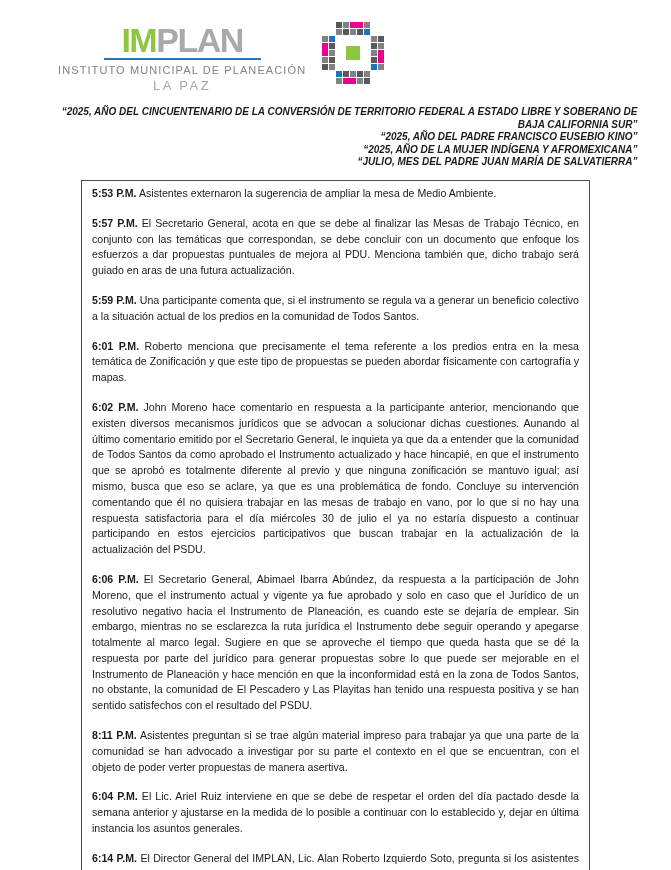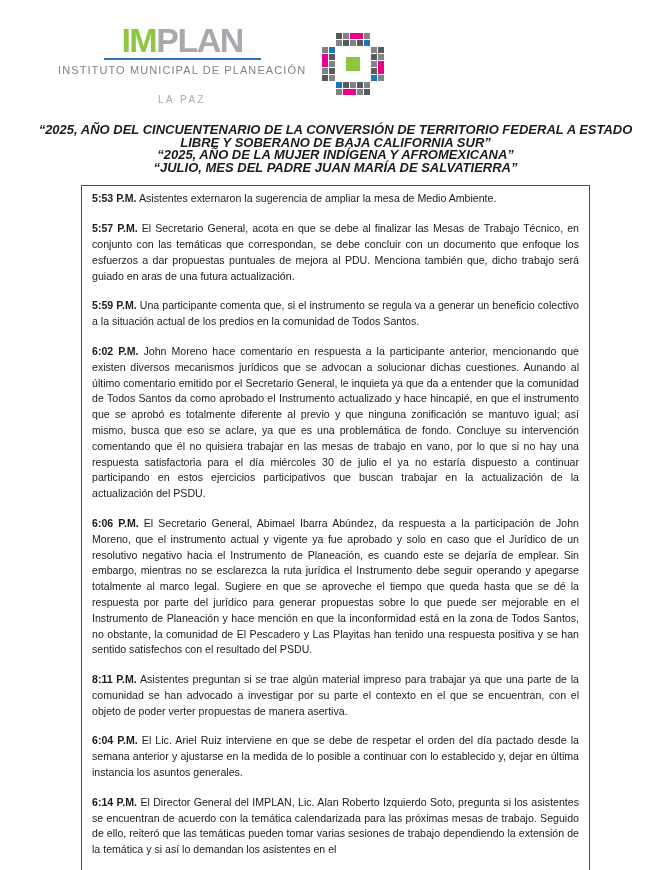--- a/index.html
+++ b/index.html
@@ -11,35 +11,35 @@
   *{margin:0;padding:0;box-sizing:border-box;}
   html,body{background:#e8e8e8;}
   body{font-family:"Liberation Sans","DejaVu Sans",sans-serif;}
   .page{
     position:relative; width:671px; min-height:870px; margin:0 auto;
     background:var(--paper); color:var(--text-black);
     padding:24px 0 30px 0;
   }
 
   
-  .logo-row{display:flex; align-items:center; margin-left:58px; gap:16px;}
+  .logo-row{display:flex; align-items:flex-start; margin-left:58px; gap:16px;}
   .logo-left{display:flex; flex-direction:column; align-items:center;}
   .wordmark{font-weight:bold; font-size:34px; line-height:32px; letter-spacing:-1.5px;}
   .wordmark .im{color:var(--green);}
   .wordmark .plan{color:var(--wordmark-gray);}
   .logo-rule{width:157px; height:2px; background:var(--line-blue); margin-top:2px;}
   .logo-subtitle{color:var(--mid-gray); font-size:11px; letter-spacing:1.1px; margin-top:4px; white-space:nowrap;}
-  .logo-city{color:var(--wordmark-gray); font-size:10px; letter-spacing:2.5px; margin-top:18px;}
+  .logo-city{color:var(--wordmark-gray); font-size:13px; letter-spacing:2.5px; margin-top:2px;}
   .mosaic{margin-top:-2px;}
   .c-dk{fill:var(--dark-gray);} .c-md{fill:var(--mid-gray);}
   .c-mg{fill:var(--magenta);}  .c-bl{fill:var(--blue);} .c-gr{fill:var(--green);}
 
   
-  .mottos{width:604px; margin:19px auto 0; text-align:center;
-    font-weight:bold; font-style:italic; font-size:13px; line-height:12.6px; color:var(--text-black);}
+  .mottos{width:604px; margin:13px auto 0; text-align:right;
+    font-weight:bold; font-style:italic; font-size:10px; line-height:12.6px; color:var(--text-black);}
 
   
   .minutes-box{
     width:509px; margin:11px auto 0; border:1px solid var(--border-gray);
     padding:5px 10px 1px 10px;
     font-size:10.6px; line-height:15.8px; text-align:justify;
   }
   .minutes-box p{margin:0 0 14px 0;}
   .minutes-box strong{font-weight:bold;}
 
@@ -75,28 +75,30 @@
       </g>
       <use href="#mq" transform="rotate(90 31 31)"></use>
       <use href="#mq" transform="rotate(180 31 31)"></use>
       <use href="#mq" transform="rotate(270 31 31)"></use>
       <rect x="24" y="24" width="14" height="14" class="c-gr"></rect>
     </svg>
   </div>
 
   <div class="mottos">
     <div>“2025, AÑO DEL CINCUENTENARIO DE LA CONVERSIÓN DE TERRITORIO FEDERAL A ESTADO LIBRE Y SOBERANO DE BAJA CALIFORNIA SUR”</div>
+    <div>“2025, AÑO DEL PADRE FRANCISCO EUSEBIO KINO”</div>
     <div>“2025, AÑO DE LA MUJER INDÍGENA Y AFROMEXICANA”</div>
     <div>“JULIO, MES DEL PADRE JUAN MARÍA DE SALVATIERRA”</div>
   </div>
 
   <div class="minutes-box">
     <p><strong>5:53 P.M.</strong> <span>Asistentes externaron la sugerencia de ampliar la mesa de Medio Ambiente.</span></p>
     <p><strong>5:57 P.M.</strong> <span>El Secretario General, acota en que se debe al finalizar las Mesas de Trabajo Técnico, en conjunto con las temáticas que correspondan, se debe concluir con un documento que enfoque los esfuerzos a dar propuestas puntuales de mejora al PDU. Menciona también que, dicho trabajo será guiado en aras de una futura actualización.</span></p>
     <p><strong>5:59 P.M.</strong> <span>Una participante comenta que, si el instrumento se regula va a generar un beneficio colectivo a la situación actual de los predios en la comunidad de Todos Santos.</span></p>
+    <p><strong>6:01 P.M.</strong> <span>Roberto menciona que precisamente el tema referente a los predios entra en la mesa temática de Zonificación y que este tipo de propuestas se pueden abordar físicamente con cartografía y mapas.</span></p>
     <p><strong>6:02 P.M.</strong> <span>John Moreno hace comentario en respuesta a la participante anterior, mencionando que existen diversos mecanismos jurídicos que se advocan a solucionar dichas cuestiones. Aunando al último comentario emitido por el Secretario General, le inquieta ya que da a entender que la comunidad de Todos Santos da como aprobado el Instrumento actualizado y hace hincapié, en que el instrumento que se aprobó es totalmente diferente al previo y que ninguna zonificación se mantuvo igual; así mismo, busca que eso se aclare, ya que es una problemática de fondo. Concluye su intervención comentando que él no quisiera trabajar en las mesas de trabajo en vano, por lo que si no hay una respuesta satisfactoria para el día miércoles 30 de julio el ya no estaría dispuesto a continuar participando en estos ejercicios participativos que buscan trabajar en la actualización de la actualización del PSDU.</span></p>
     <p><strong>6:06 P.M.</strong> <span>El Secretario General, Abimael Ibarra Abúndez, da respuesta a la participación de John Moreno, que el instrumento actual y vigente ya fue aprobado y solo en caso que el Jurídico de un resolutivo negativo hacia el Instrumento de Planeación, es cuando este se dejaría de emplear. Sin embargo, mientras no se esclarezca la ruta jurídica el Instrumento debe seguir operando y apegarse totalmente al marco legal. Sugiere en que se aproveche el tiempo que queda hasta que se dé la respuesta por parte del jurídico para generar propuestas sobre lo que puede ser mejorable en el Instrumento de Planeación y hace mención en que la inconformidad está en la zona de Todos Santos, no obstante, la comunidad de El Pescadero y Las Playitas han tenido una respuesta positiva y se han sentido satisfechos con el resultado del PSDU.</span></p>
     <p><strong>8:11 P.M.</strong> <span>Asistentes preguntan si se trae algún material impreso para trabajar ya que una parte de la comunidad se han advocado a investigar por su parte el contexto en el que se encuentran, con el objeto de poder verter propuestas de manera asertiva.</span></p>
     <p><strong>6:04 P.M.</strong> <span>El Lic. Ariel Ruiz interviene en que se debe de respetar el orden del día pactado desde la semana anterior y ajustarse en la medida de lo posible a continuar con lo establecido y, dejar en última instancia los asuntos generales.</span></p>
     <p><strong>6:14 P.M.</strong> <span>El Director General del IMPLAN, Lic. Alan Roberto Izquierdo Soto, pregunta si los asistentes se encuentran de acuerdo con la temática calendarizada para las próximas mesas de trabajo. Seguido de ello, reiteró que las temáticas pueden tomar varias sesiones de trabajo dependiendo la extensión de la temática y si así lo demandan los asistentes en el</span></p>
   </div>
 
   <div class="footer">
     <div>Calle Miguel L. de Legaspy 1750 entre Chiapas y Yucatán, Colonia Los Olivos,</div>
     <div>CP 23076, La Paz, Baja California Sur | T. (612) 121 2803</div>

